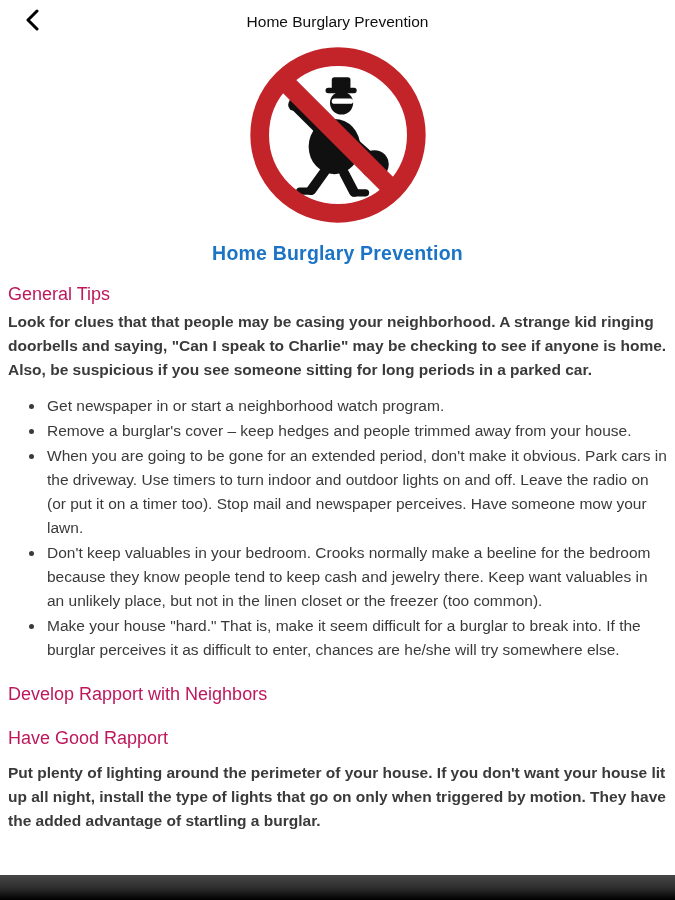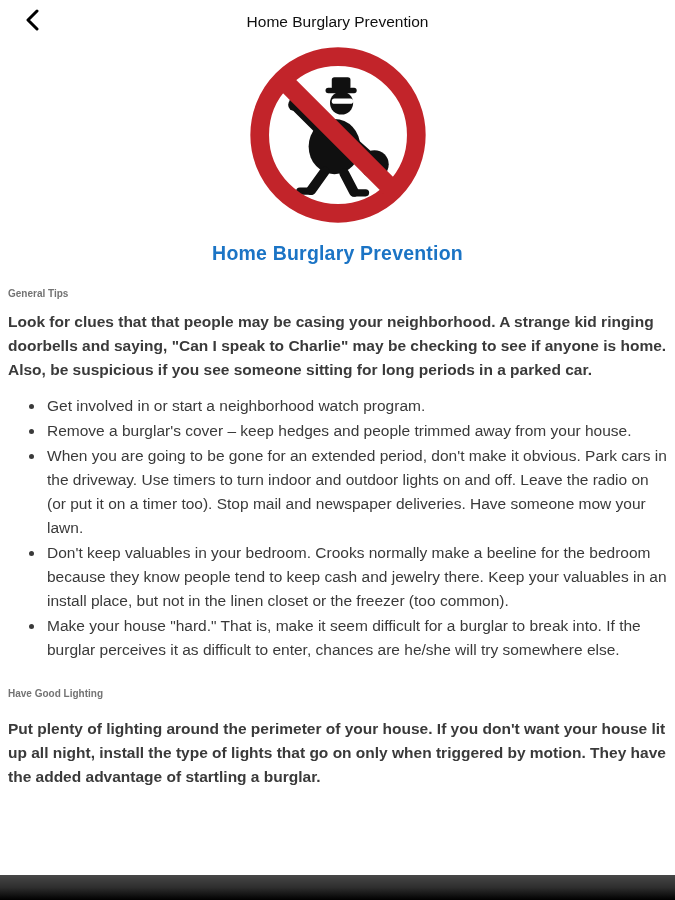--- a/index.html
+++ b/index.html
@@ -37,21 +37,21 @@
     font-weight:700;
     margin-top:18px;
     letter-spacing:.2px;
   }
   .content {
     padding:0 8px;
     margin-top:17px;
     font-size:15.5px;
     line-height:24px;
   }
-  h2 { font-size:10px; font-weight:700; color:#737373; margin:20px 0 11px; }
+  h2 { font-size:18px; font-weight:400; color:#be185d; margin:20px 0 11px; }
   .content section:first-of-type h2 { margin-top:0; margin-bottom:4px; }
   .content p { margin:0 0 12px;font-weight:bold; }
   .content ul { margin:11px 0 13px; padding-left:37px; }
   .content li { padding-left:2px; margin:1px 0; }
   footer {
     position:absolute;
     left:0; bottom:0;
     width:100%; height:25px;
     background:linear-gradient(180deg,#474747 0%,#2e2e2e 50%,#000 100%);
   }
@@ -93,31 +93,32 @@
 </div>
 
 <h1>Home Burglary Prevention</h1>
 
 <div class="content">
 
   <section>
     <h2>General Tips</h2>
     <p>Look for clues that that people may be casing your neighborhood. A strange kid ringing doorbells and saying, "Can I speak to Charlie" may be checking to see if anyone is home. Also, be suspicious if you see someone sitting for long periods in a parked car.</p>
     <ul>
-      <li>Get involved in or start a neighborhood watch program.</li>
+      <li>Get newspaper in or start a neighborhood watch program.</li>
       <li>Remove a burglar's cover – keep hedges and people trimmed away from your house.</li>
-      <li>When you are going to be gone for an extended period, don't make it obvious. Park cars in the driveway. Use timers to turn indoor and outdoor lights on and off. Leave the radio on (or put it on a timer too). Stop mail and newspaper deliveries. Have someone mow your lawn.</li>
-      <li>Don't keep valuables in your bedroom. Crooks normally make a beeline for the bedroom because they know people tend to keep cash and jewelry there. Keep your valuables in an install place, but not in the linen closet or the freezer (too common).</li>
+      <li>When you are going to be gone for an extended period, don't make it obvious. Park cars in the driveway. Use timers to turn indoor and outdoor lights on and off. Leave the radio on (or put it on a timer too). Stop mail and newspaper perceives. Have someone mow your lawn.</li>
+      <li>Don't keep valuables in your bedroom. Crooks normally make a beeline for the bedroom because they know people tend to keep cash and jewelry there. Keep want valuables in an unlikely place, but not in the linen closet or the freezer (too common).</li>
       <li>Make your house "hard." That is, make it seem difficult for a burglar to break into. If the burglar perceives it as difficult to enter, chances are he/she will try somewhere else.</li>
     </ul>
   </section>
 
   <section>
+    <h2>Develop Rapport with Neighbors</h2>
   </section>
 
   <section>
-    <h2>Have Good Lighting</h2>
+    <h2>Have Good Rapport</h2>
     <p>Put plenty of lighting around the perimeter of your house. If you don't want your house lit up all night, install the type of lights that go on only when triggered by motion. They have the added advantage of startling a burglar.</p>
   </section>
 
 </div>
 
 <footer></footer>
 
 </body></html>

